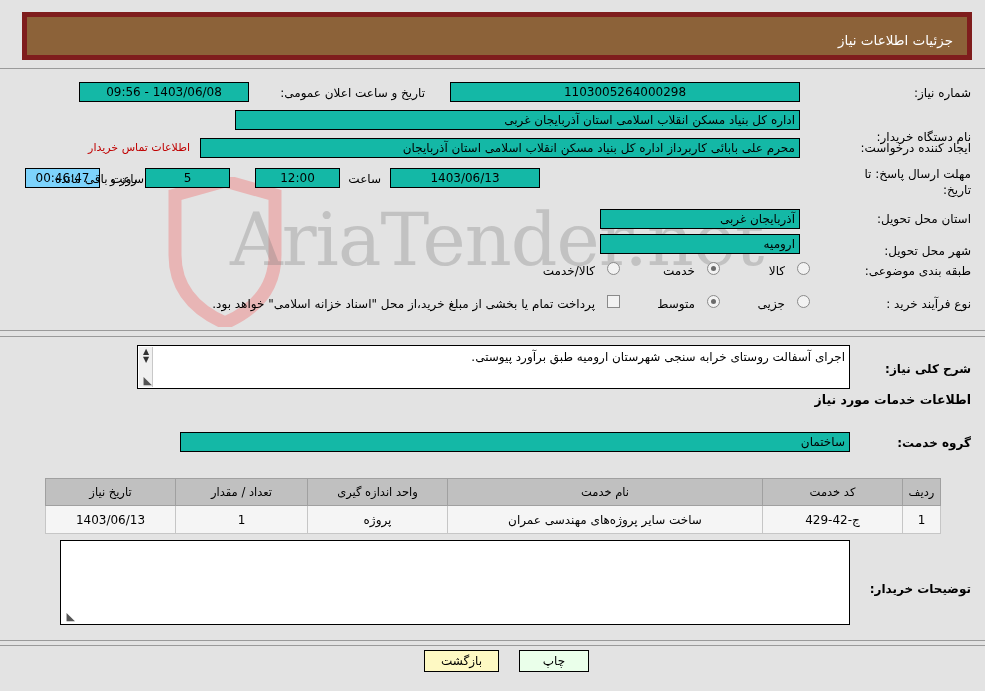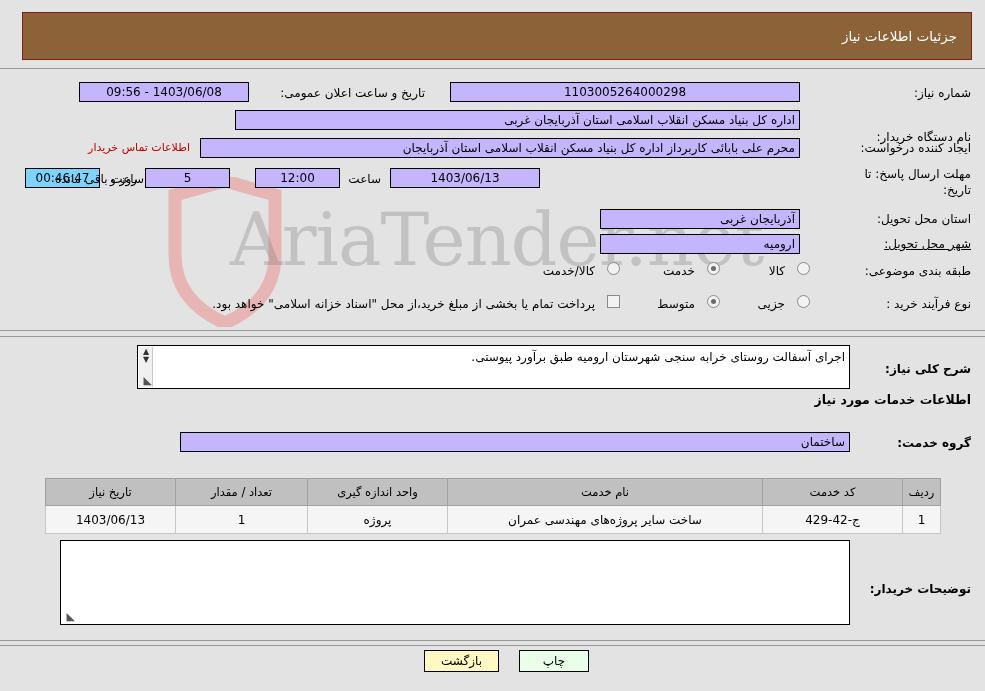--- a/index.html
+++ b/index.html
@@ -35,21 +35,21 @@
     white-space: nowrap;
   }
   #watermark .wm-shield { position: absolute; left: 165px; top: 32px; }
 
   
   #titlebar {
     position: absolute;
     left: 22px; top: 12px;
     width: 950px; height: 48px;
     background: #8c6239;
-    border: 1px solid #7f1d1d;
+    border: 5px solid #7f1d1d;
     z-index: 10;
   }
   #titlebar .ttl {
     position: absolute;
     right: 14px; top: 15px;
     color: #ffffff;
     font-size: 13.5px;
   }
   .hr {
     position: absolute;
@@ -65,21 +65,21 @@
     text-align: right;
     font-size: 12px;
     color: #000;
     white-space: nowrap;
     z-index: 11;
   }
   .lbl-b { font-weight: bold; }
   .box {
     position: absolute;
     border: 1px solid #000;
-    background: #c4b5fd;
+    background: #14b8a6;
     height: 20px;
     line-height: 18px;
     padding: 0 4px;
     font-size: 12px;
     overflow: hidden;
     white-space: nowrap;
     z-index: 11;
   }
   .box.ctr { text-align: center; }
   .box.rgt { }
@@ -247,21 +247,21 @@
 <div class="txt" style="right:604px; top:172px;">ساعت</div>
 <div class="box ctr" style="right:645px; top:168px; width:85px;">12:00</div>
 <div class="box ctr" style="right:755px; top:168px; width:85px;">5</div>
 <div class="txt" style="right:848px; top:172px;">روز و</div>
 <div class="box timer" style="right:885px; top:168px; width:75px;">00:46:47</div>
 <div class="txt" style="left:55px; top:172px;">ساعت باقی مانده</div>
 
 <div class="lbl" style="right:14px; top:212px; width:120px;">استان محل تحویل:</div>
 <div class="box rgt" style="right:185px; top:209px; width:200px;">آذربایجان غربی</div>
 
-<div class="lbl" style="right:14px; top:237px; width:120px;text-decoration:underline;">شهر محل تحویل:</div>
+<div class="lbl" style="right:14px; top:244px; width:120px;">شهر محل تحویل:</div>
 <div class="box rgt" style="right:185px; top:234px; width:200px;">ارومیه</div>
 
 <div class="lbl" style="right:14px; top:264px; width:130px;">طبقه بندی موضوعی:</div>
 <div class="radio" style="right:175px; top:262px;"></div>
 <div class="txt" style="right:200px; top:264px;">کالا</div>
 <div class="radio on" style="right:265px; top:262px;"></div>
 <div class="txt" style="right:290px; top:264px;">خدمت</div>
 <div class="radio" style="right:365px; top:262px;"></div>
 <div class="txt" style="right:390px; top:264px;">کالا/خدمت</div>
 

